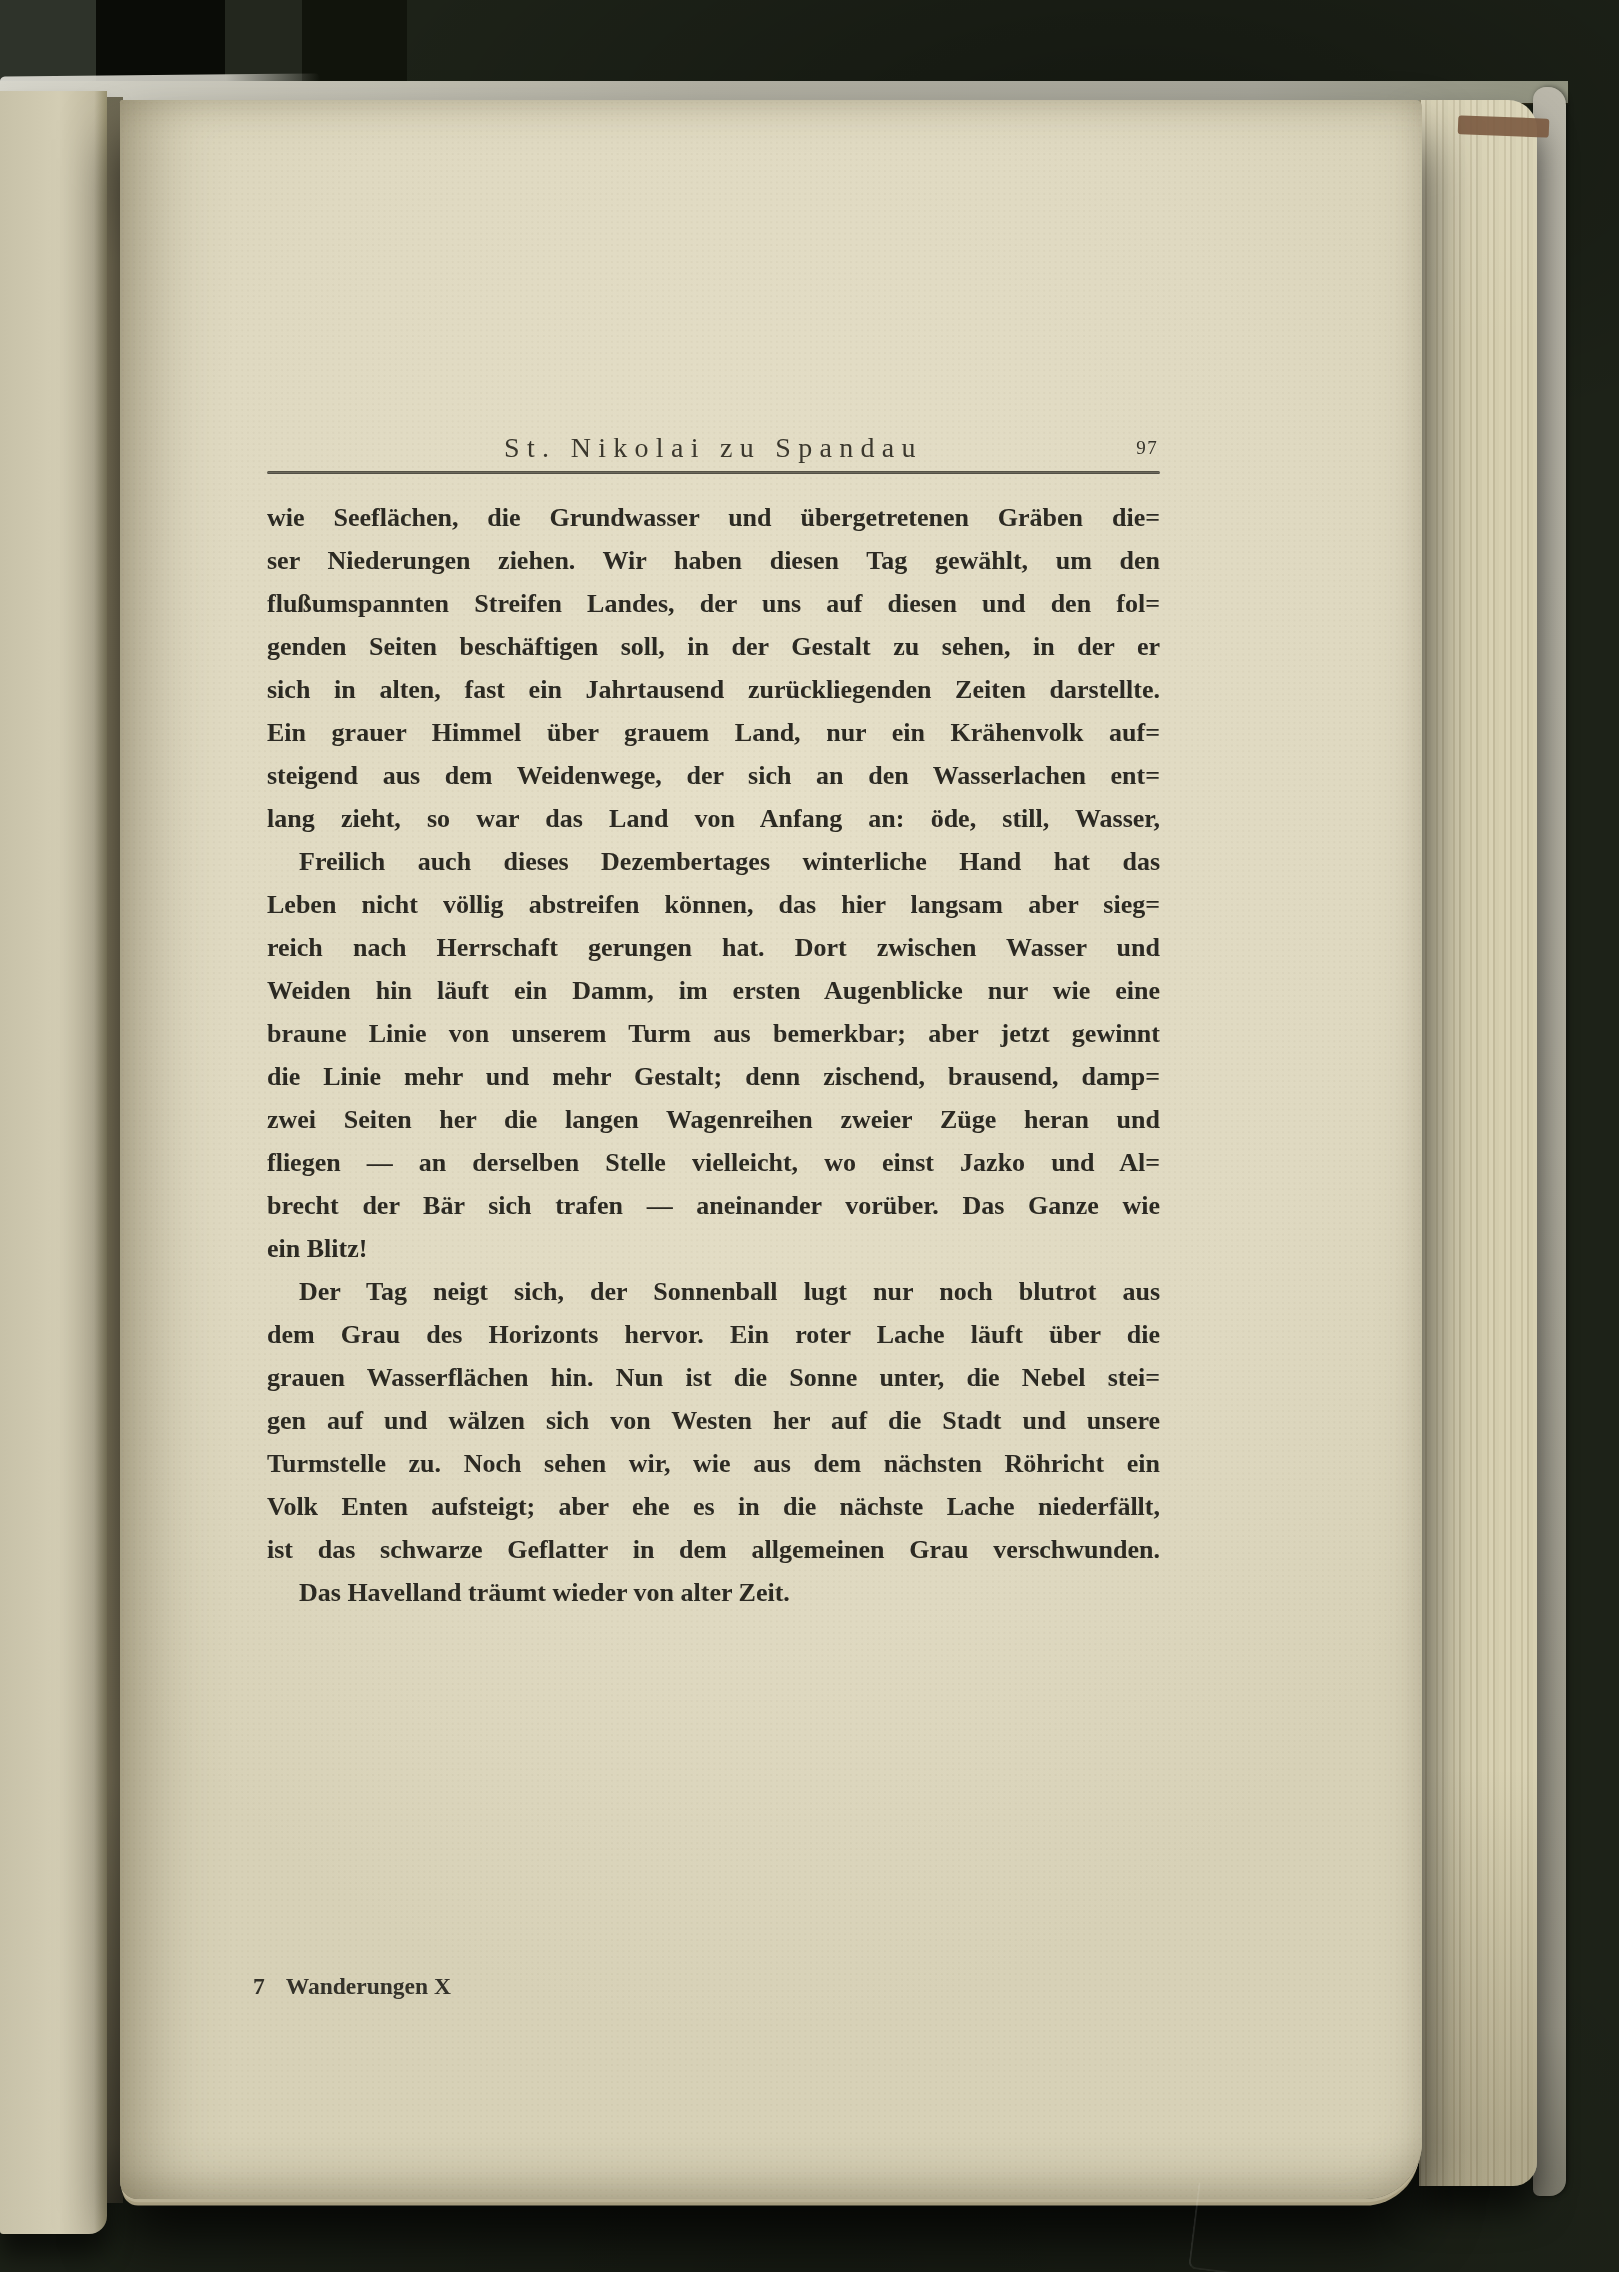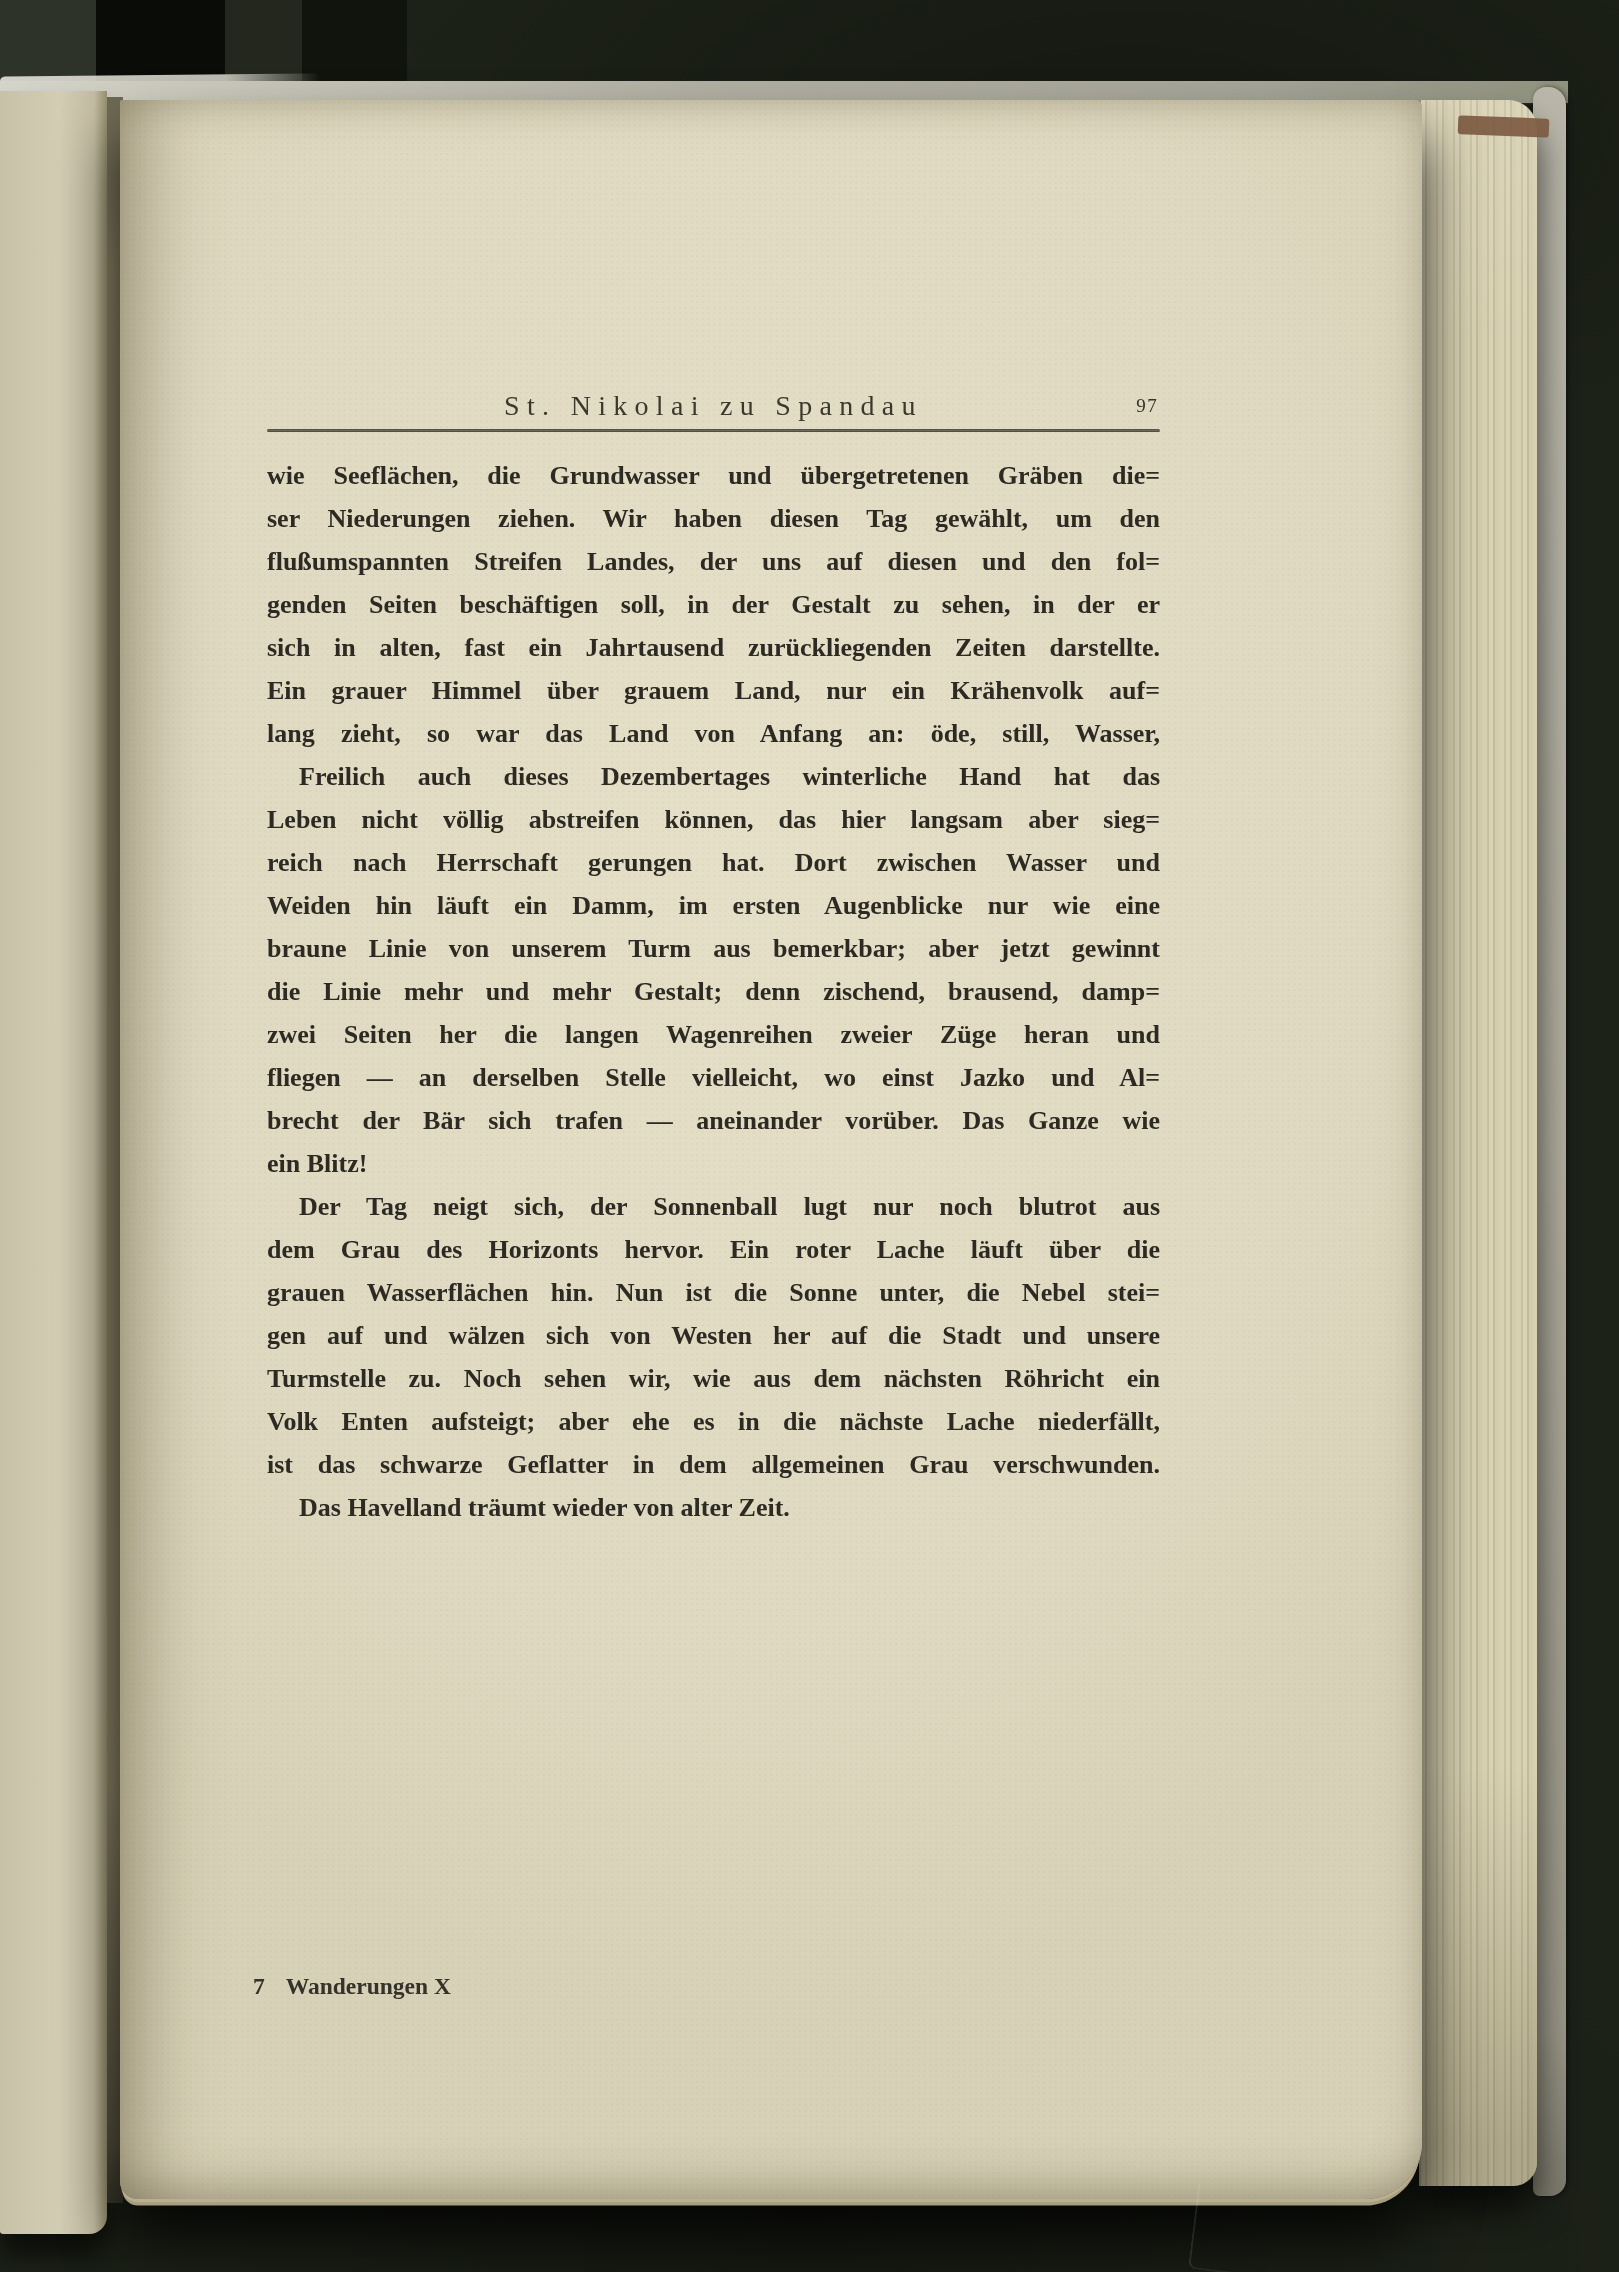--- a/index.html
+++ b/index.html
@@ -92,21 +92,21 @@
     background-size:5.7px 5.7px;
   }
   .scuff {
     position:absolute; left:1073px; top:2086px; width:65px; height:85px;
     border-left:2.4px solid rgba(255,255,255,0.35); border-bottom:2.4px solid rgba(255,255,255,0.22);
     transform:rotate(7deg); opacity:.28; border-radius:0 0 0 8px;
   }
 
   
   .content { position:absolute; left:147px; top:285px; width:893px; color:#2c2a23; }
-  .hdr { position:relative; height:42px; }
+  .hdr { position:relative; height:42px;margin-top:42px; }
   .htitle {
     position:absolute; left:50%; transform:translateX(-50%);
     top:0; line-height:42px; font-size:28px; letter-spacing:7.3px;
     white-space:nowrap; color:#3b382e;
   }
   .hnum { position:absolute; right:1.6px; top:0; line-height:42px; font-size:19px; letter-spacing:1.6px; color:#34322a; }
   .rule { height:3.2px; margin-top:1.6px; background:linear-gradient(to bottom,#4a473c, #6b685b 50%, #45423a); border-radius:1.6px; }
   .body { margin-top:22px; }
   .bl {
     height:43px; line-height:43px; font-size:26px; font-weight:bold;
@@ -152,20 +152,21 @@
       </div>
       <div class="rule"></div>
 
       <div class="body">
         <div class="bl j">wie Seeflächen, die Grundwasser und übergetretenen Gräben die=</div>
         <div class="bl j">ser Niederungen ziehen. Wir haben diesen Tag gewählt, um den</div>
         <div class="bl j">flußumspannten Streifen Landes, der uns auf diesen und den fol=</div>
         <div class="bl j">genden Seiten beschäftigen soll, in der Gestalt zu sehen, in der er</div>
         <div class="bl j">sich in alten, fast ein Jahrtausend zurückliegenden Zeiten darstellte.</div>
         <div class="bl j">Ein grauer Himmel über grauem Land, nur ein Krähenvolk auf=</div>
+        <div class="bl j">steigend aus dem Weidenwege, der sich an den Wasserlachen ent=</div>
         <div class="bl j">lang zieht, so war das Land von Anfang an: öde, still, Wasser,</div>
         <div class="bl j ind">Freilich auch dieses Dezembertages winterliche Hand hat das</div>
         <div class="bl j">Leben nicht völlig abstreifen können, das hier langsam aber sieg=</div>
         <div class="bl j">reich nach Herrschaft gerungen hat. Dort zwischen Wasser und</div>
         <div class="bl j">Weiden hin läuft ein Damm, im ersten Augenblicke nur wie eine</div>
         <div class="bl j">braune Linie von unserem Turm aus bemerkbar; aber jetzt gewinnt</div>
         <div class="bl j">die Linie mehr und mehr Gestalt; denn zischend, brausend, damp=</div>
         <div class="bl j">zwei Seiten her die langen Wagenreihen zweier Züge heran und</div>
         <div class="bl j">fliegen — an derselben Stelle vielleicht, wo einst Jazko und Al=</div>
         <div class="bl j">brecht der Bär sich trafen — aneinander vorüber. Das Ganze wie</div>

